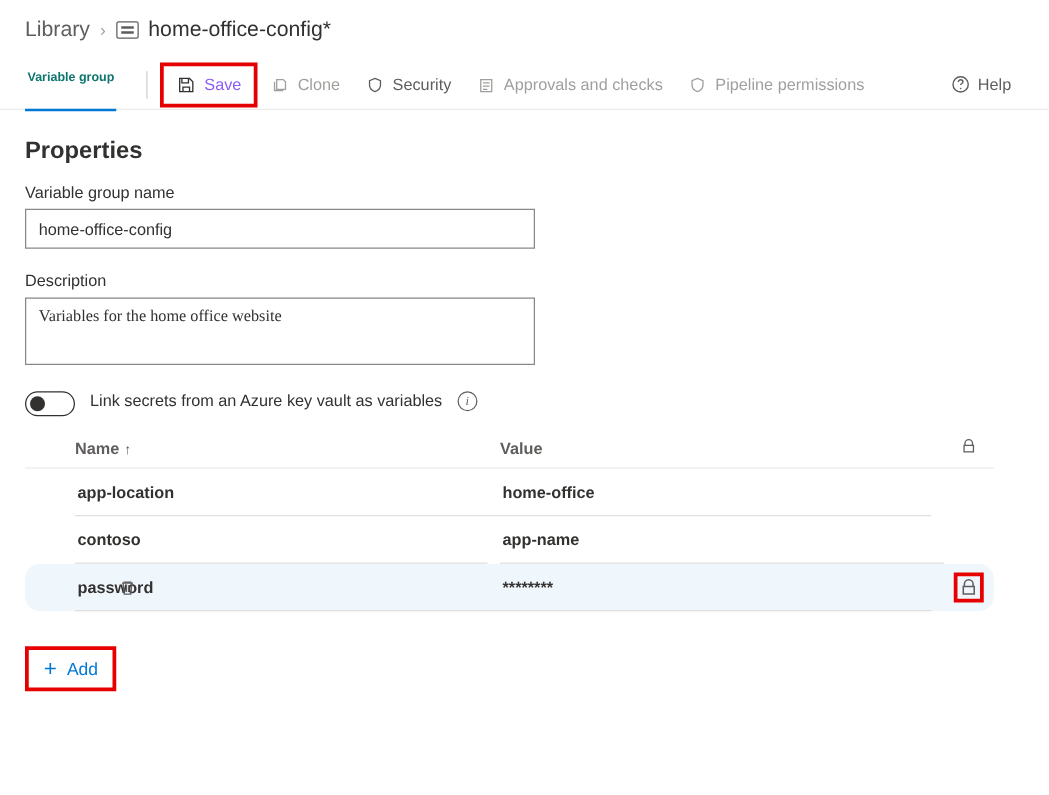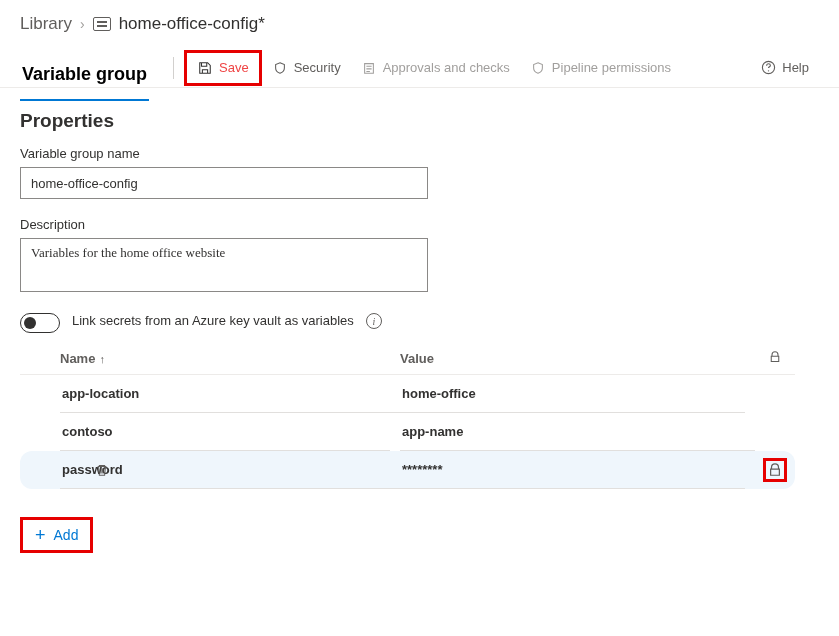--- a/index.html
+++ b/index.html
@@ -41,43 +41,43 @@
   .toolbar {
     display: flex;
     align-items: center;
     gap: 0;
     border-bottom: 1px solid #edebe9;
     margin: 0 -20px;
     padding: 0 20px;
     height: 40px;
   }
   .tab {
-    font-size: 18px;
+    font-size: 10px;
     padding: 0 2px 10px 2px;
     margin-right: 24px;
-    color: #000000;
+    color: #0f766e;
     font-weight: 600;
     border-bottom: 2px solid #0078d4;
     height: 40px;
     display: flex; align-items: center;
-    position: relative; top: 13px;
+    position: relative; top: 1px;
   }
   .toolbar-sep {
     width: 1px; height: 22px; background: #d2d0ce; margin: 0 10px 0 0;
   }
   .tbtn {
     display: flex; align-items: center; gap: 6px;
     padding: 4px 10px; height: 30px;
     font-size: 13px; color: #605e5c; cursor: pointer;
     border: none; background: transparent;
     font-family: inherit;
   }
   .tbtn.disabled { color: #a19f9d; }
   .tbtn .ic { width: 16px; height: 16px; display: inline-flex; align-items: center; justify-content: center; }
-  .tbtn.save { color: #ef4444; }
+  .tbtn.save { color: #8b5cf6; }
   .hl-red { border: 3px solid #e60000; }
   .spacer { flex: 1; }
 
   
   h2.section {
     font-size: 19px; font-weight: 600; color: #323130;
     margin: 22px 0 14px 0;
   }
   .field-label { font-size: 13px; color: #323130; margin-bottom: 6px; }
   .text-input {
@@ -164,20 +164,28 @@
       <button class="tbtn save">
         <span class="ic">
           <svg width="14" height="14" viewBox="0 0 16 16">
               <path fill="none" stroke="#323130" stroke-width="1.2" d="M2 2h9l3 3v9H2z M4 2v4h6V2 M5 14v-4h6v4"></path>
             </svg>
         </span>
         <span>Save</span>
       </button>
     </span>
 
+    <button class="tbtn disabled">
+      <span class="ic">
+        <svg width="14" height="14" viewBox="0 0 16 16">
+            <path fill="none" stroke="#a19f9d" stroke-width="1.2" d="M5 3h6l2 2v7H5z M3 5v8h8"></path>
+          </svg>
+      </span>
+      <span>Clone</span>
+    </button>
 
     <button class="tbtn">
       <span class="ic">
         <svg width="14" height="14" viewBox="0 0 16 16">
             <path fill="none" stroke="#605e5c" stroke-width="1.2" d="M8 2l5 2v4c0 3-2 5-5 6-3-1-5-3-5-6V4z"></path>
           </svg>
       </span>
       <span>Security</span>
     </button>
 

